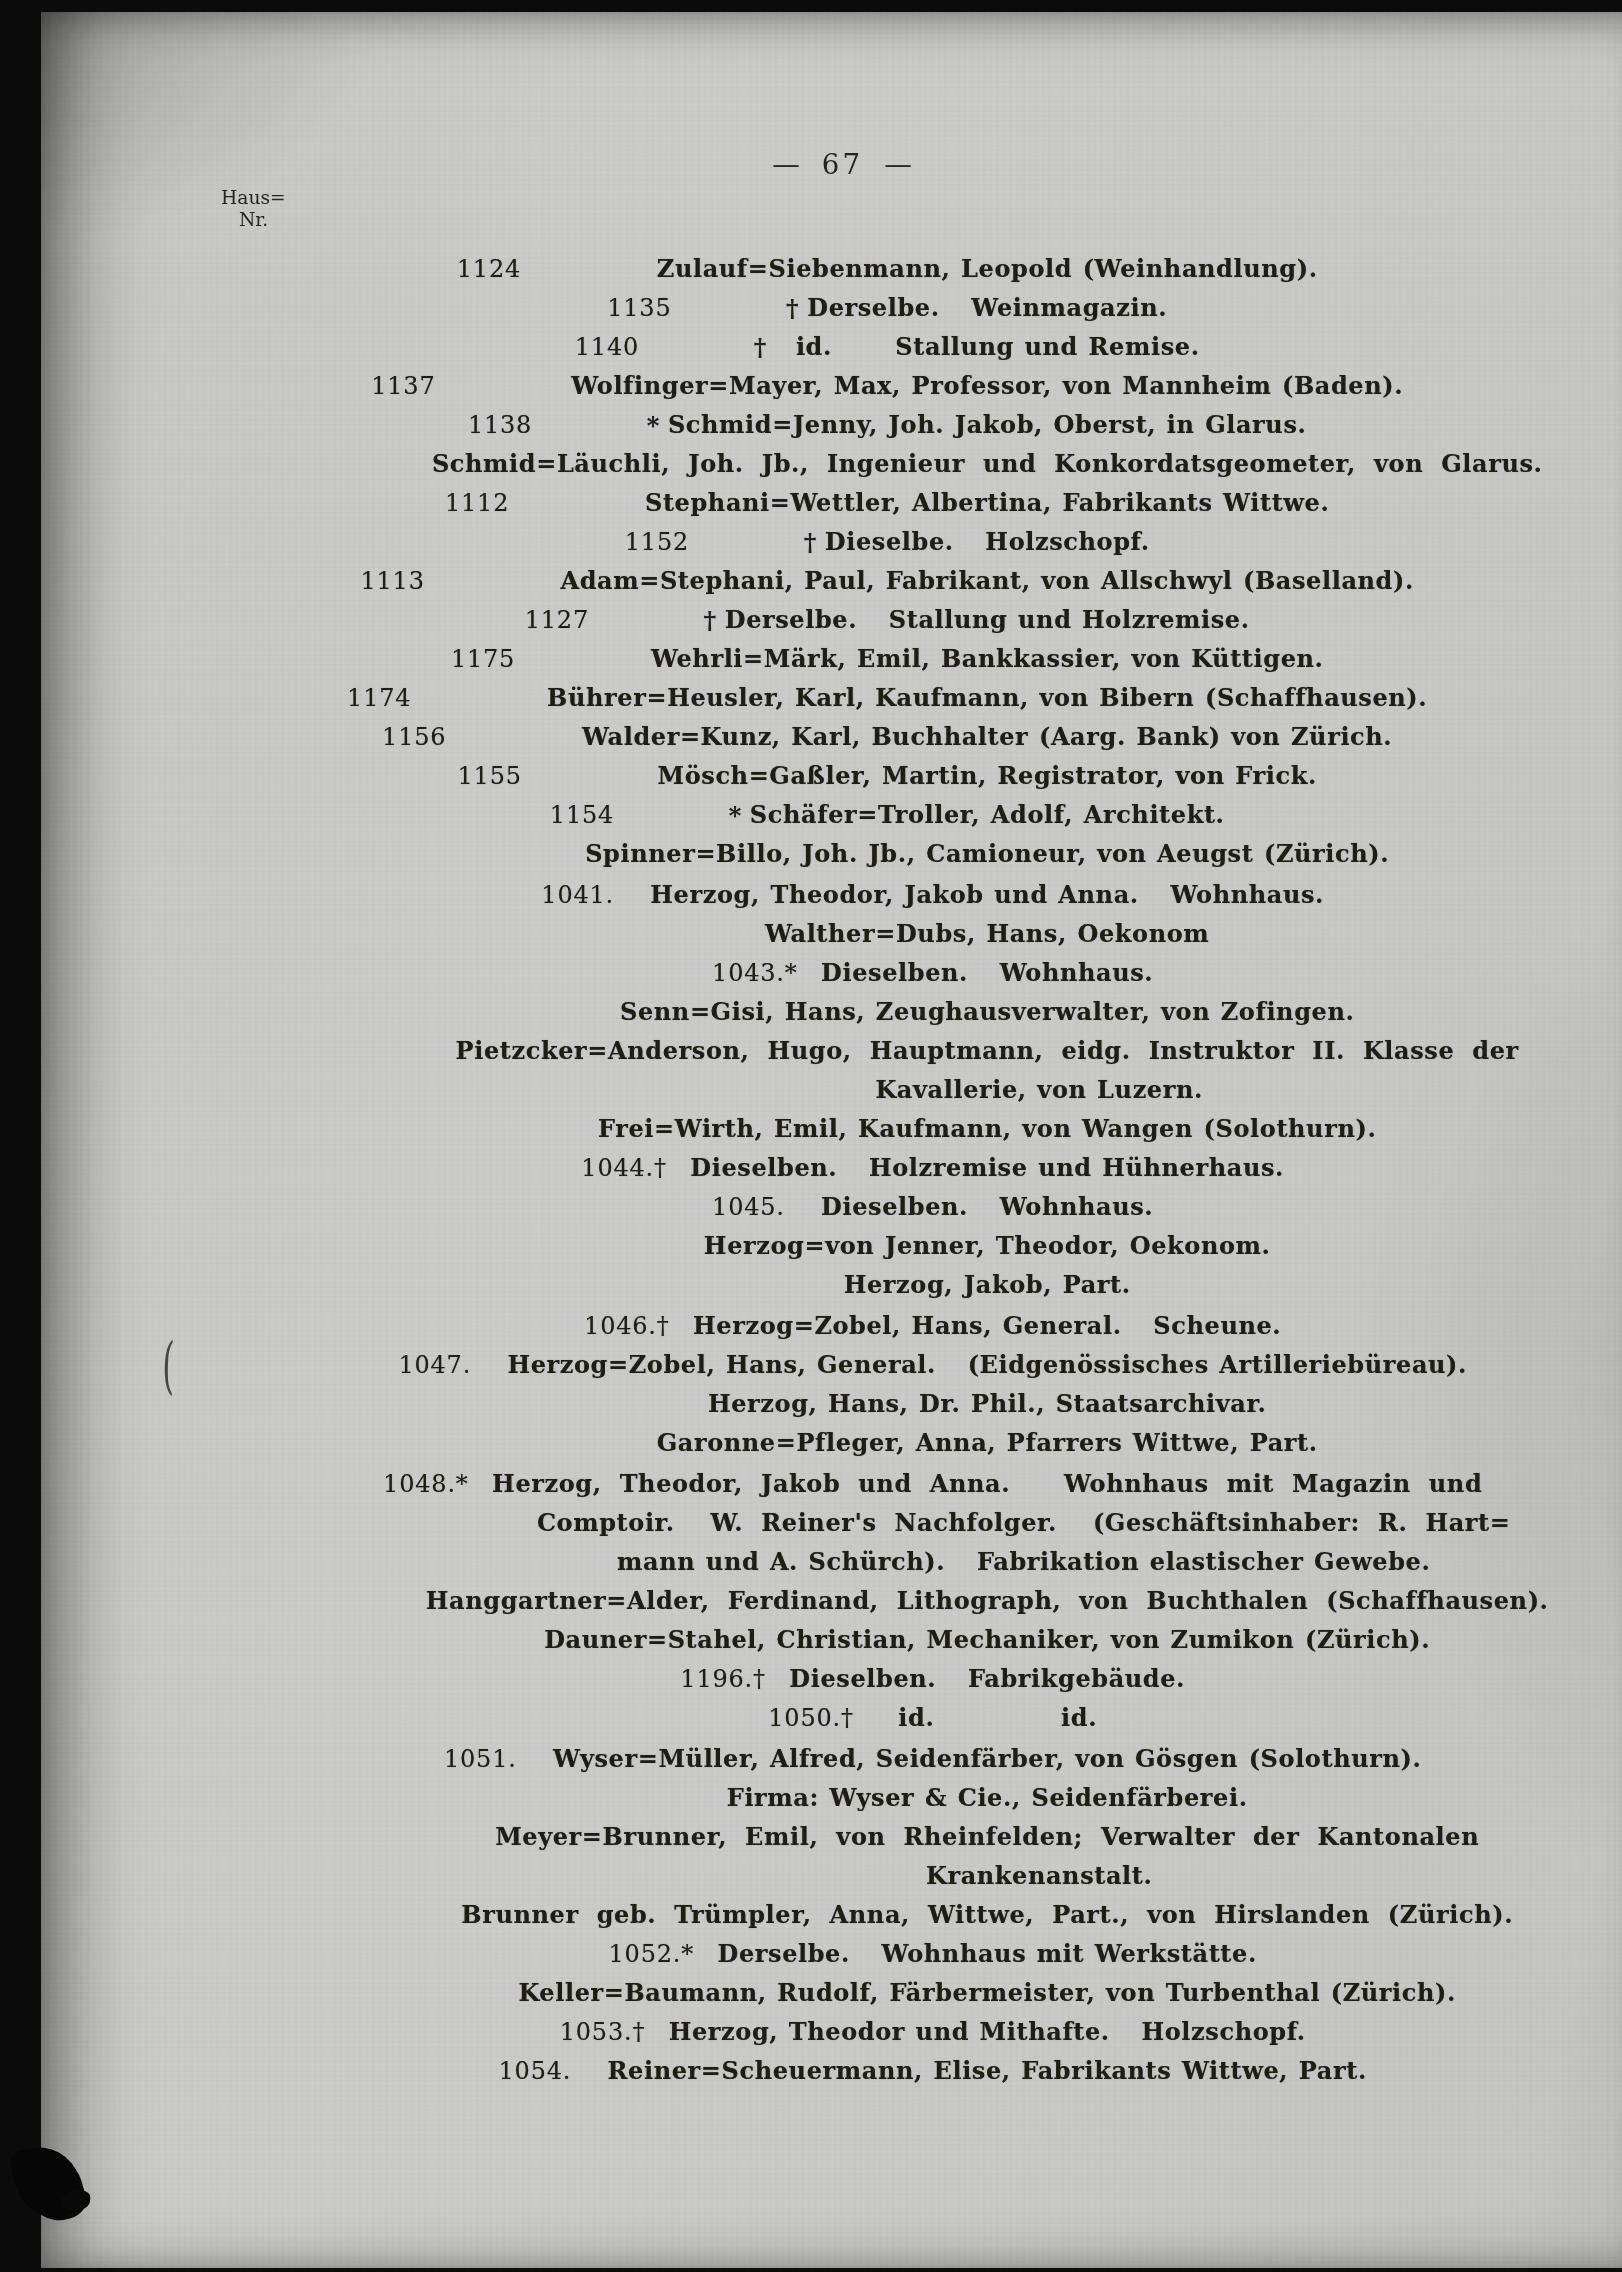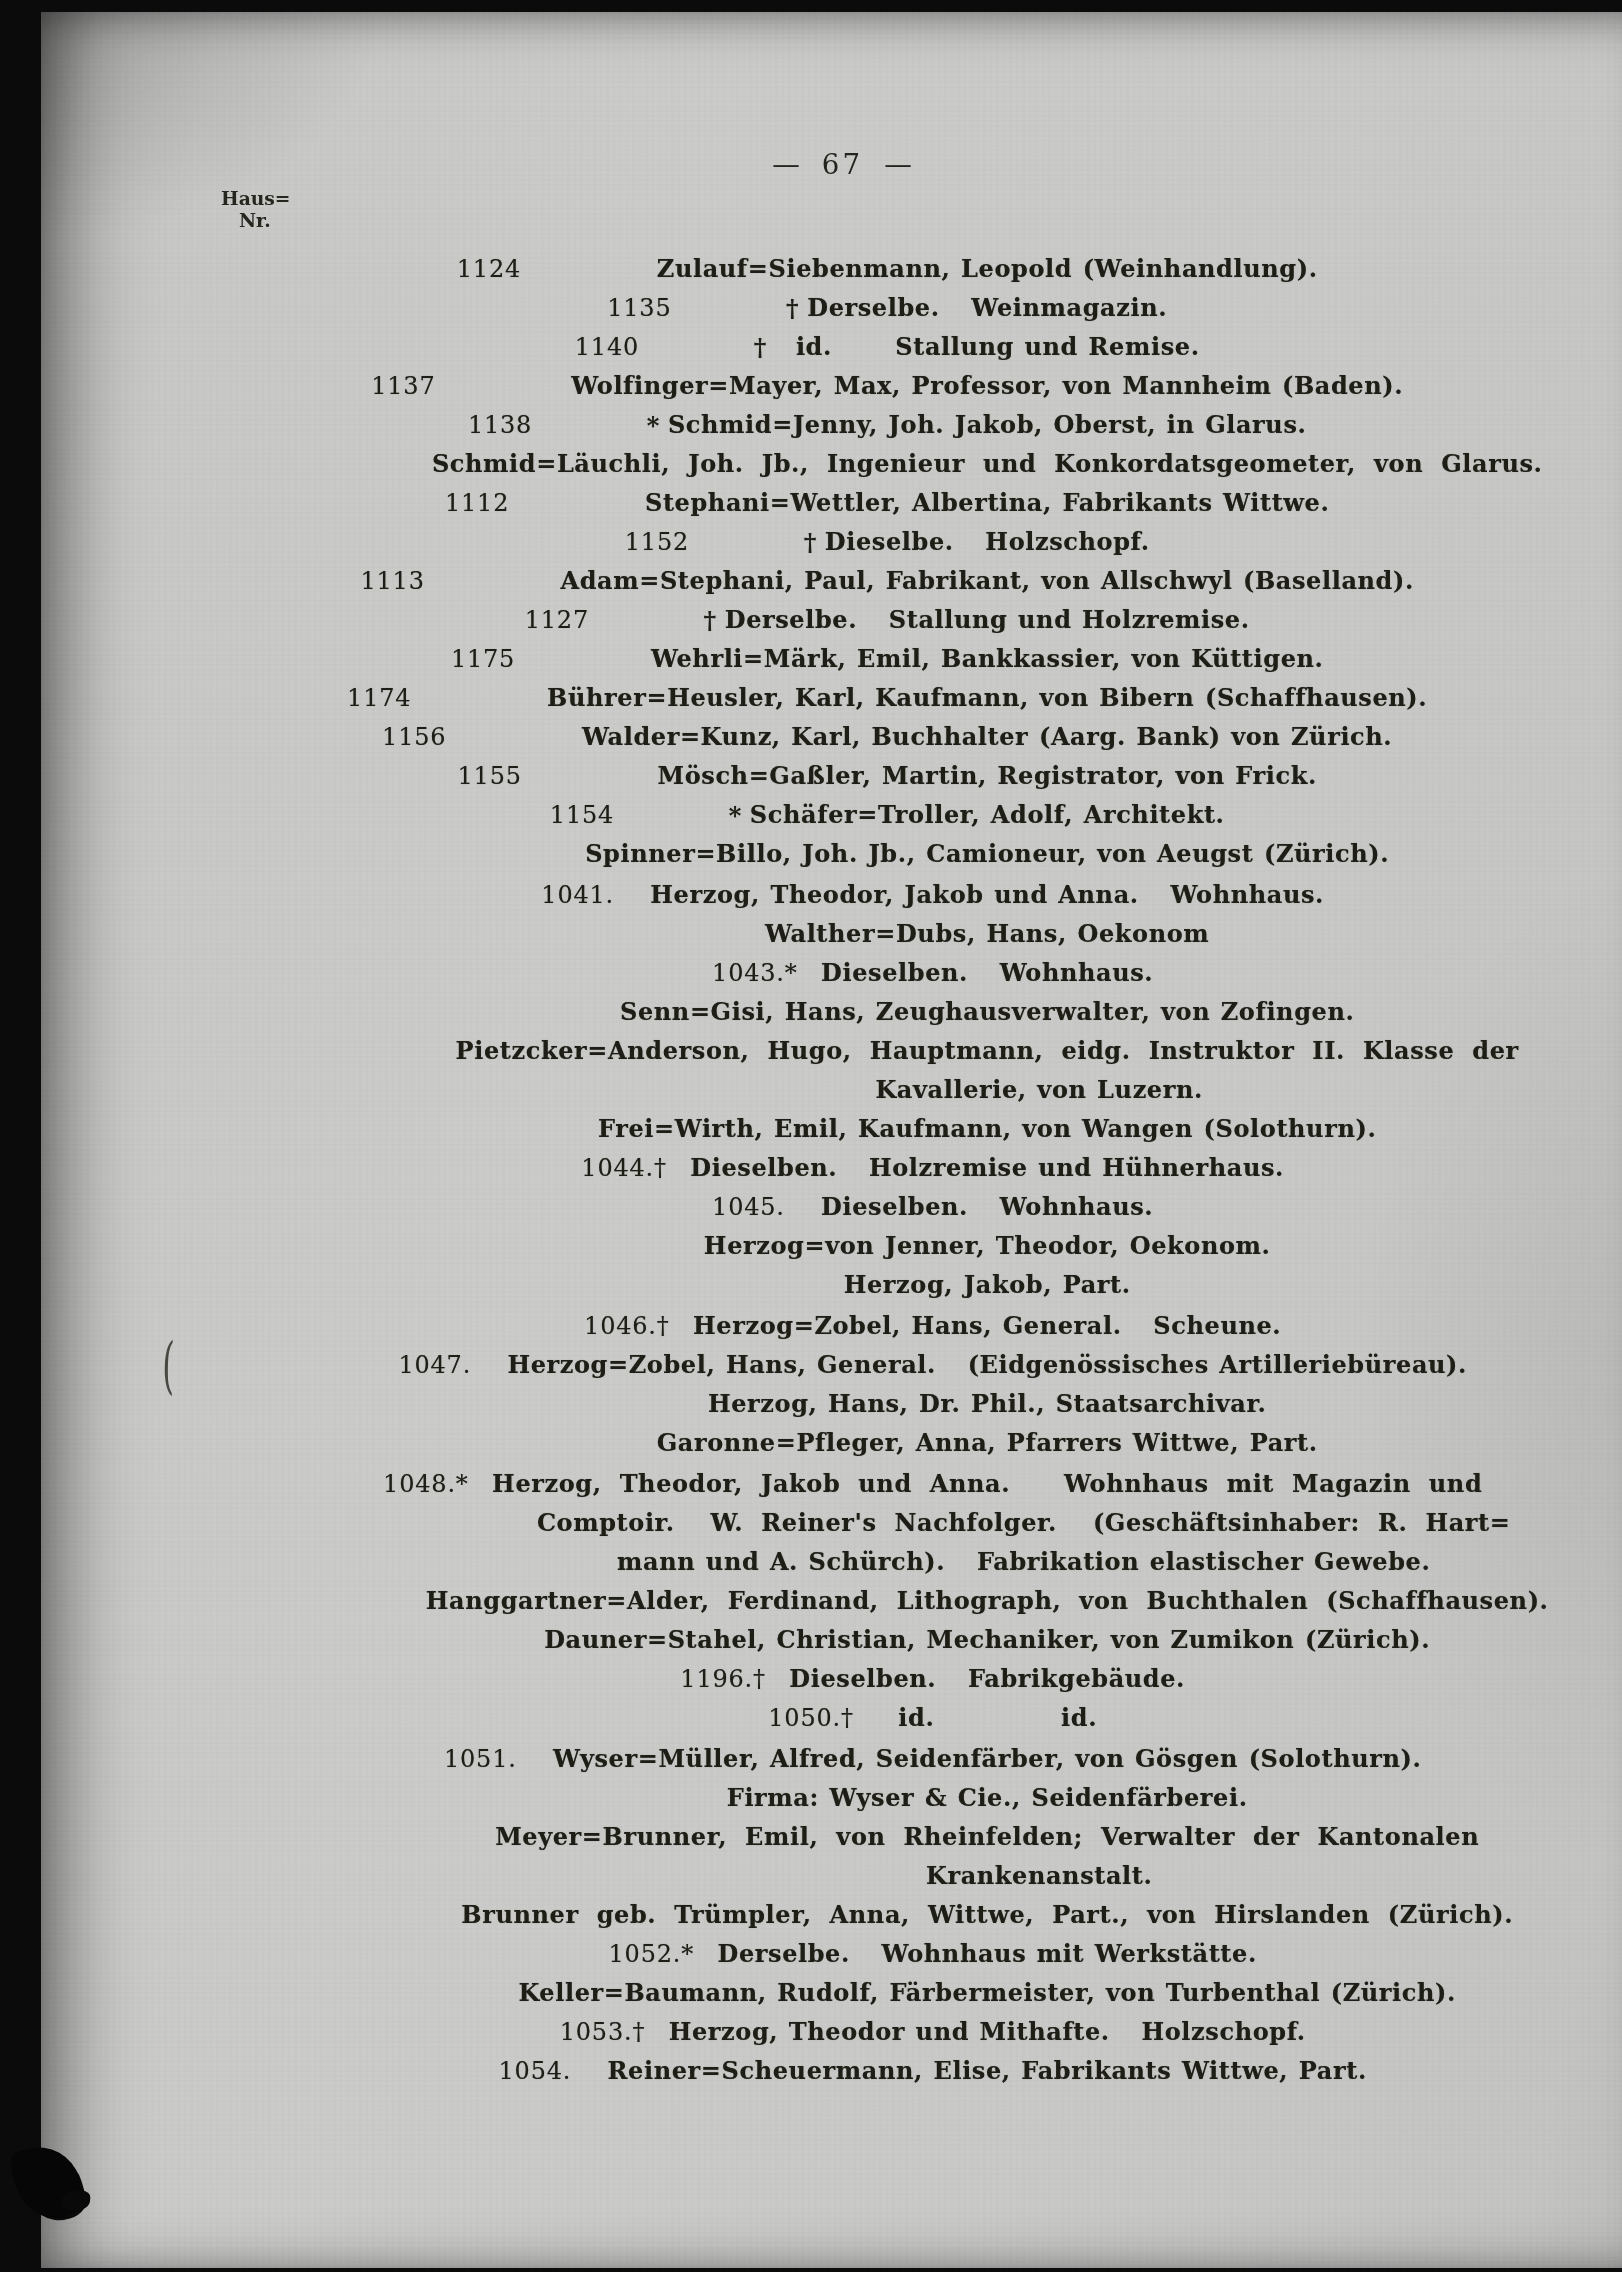--- a/index.html
+++ b/index.html
@@ -31,21 +31,21 @@
   }
   
   .pageno{
     position:absolute;top:136px;left:0;width:100%;text-align:center;
     font-size:27.6px;font-weight:400;letter-spacing:0.8px;color:#24241e;
   }
   .pageno .dash{margin:0 21px;}
   .pnum{letter-spacing:3.2px;}
   .hausnr{
     position:absolute;left:180px;top:175px;
-    font-size:18.7px;font-weight:700;line-height:22px;color:#26261f;
+    font-size:18.7px;font-weight:400;line-height:22px;color:#26261f;
   }
   .hausnr .l2{padding-left:18px;}
   
   .entries{position:absolute;left:0;top:237px;right:14.6px;}
   .row{
     display:flex;align-items:baseline;
     height:39px;line-height:39px;
     font-size:24px;font-weight:700;letter-spacing:0.6px;word-spacing:1.6px;
     white-space:pre;color:#1e1e17;
     text-shadow:0 0 0.8px rgba(45,45,35,0.55);

